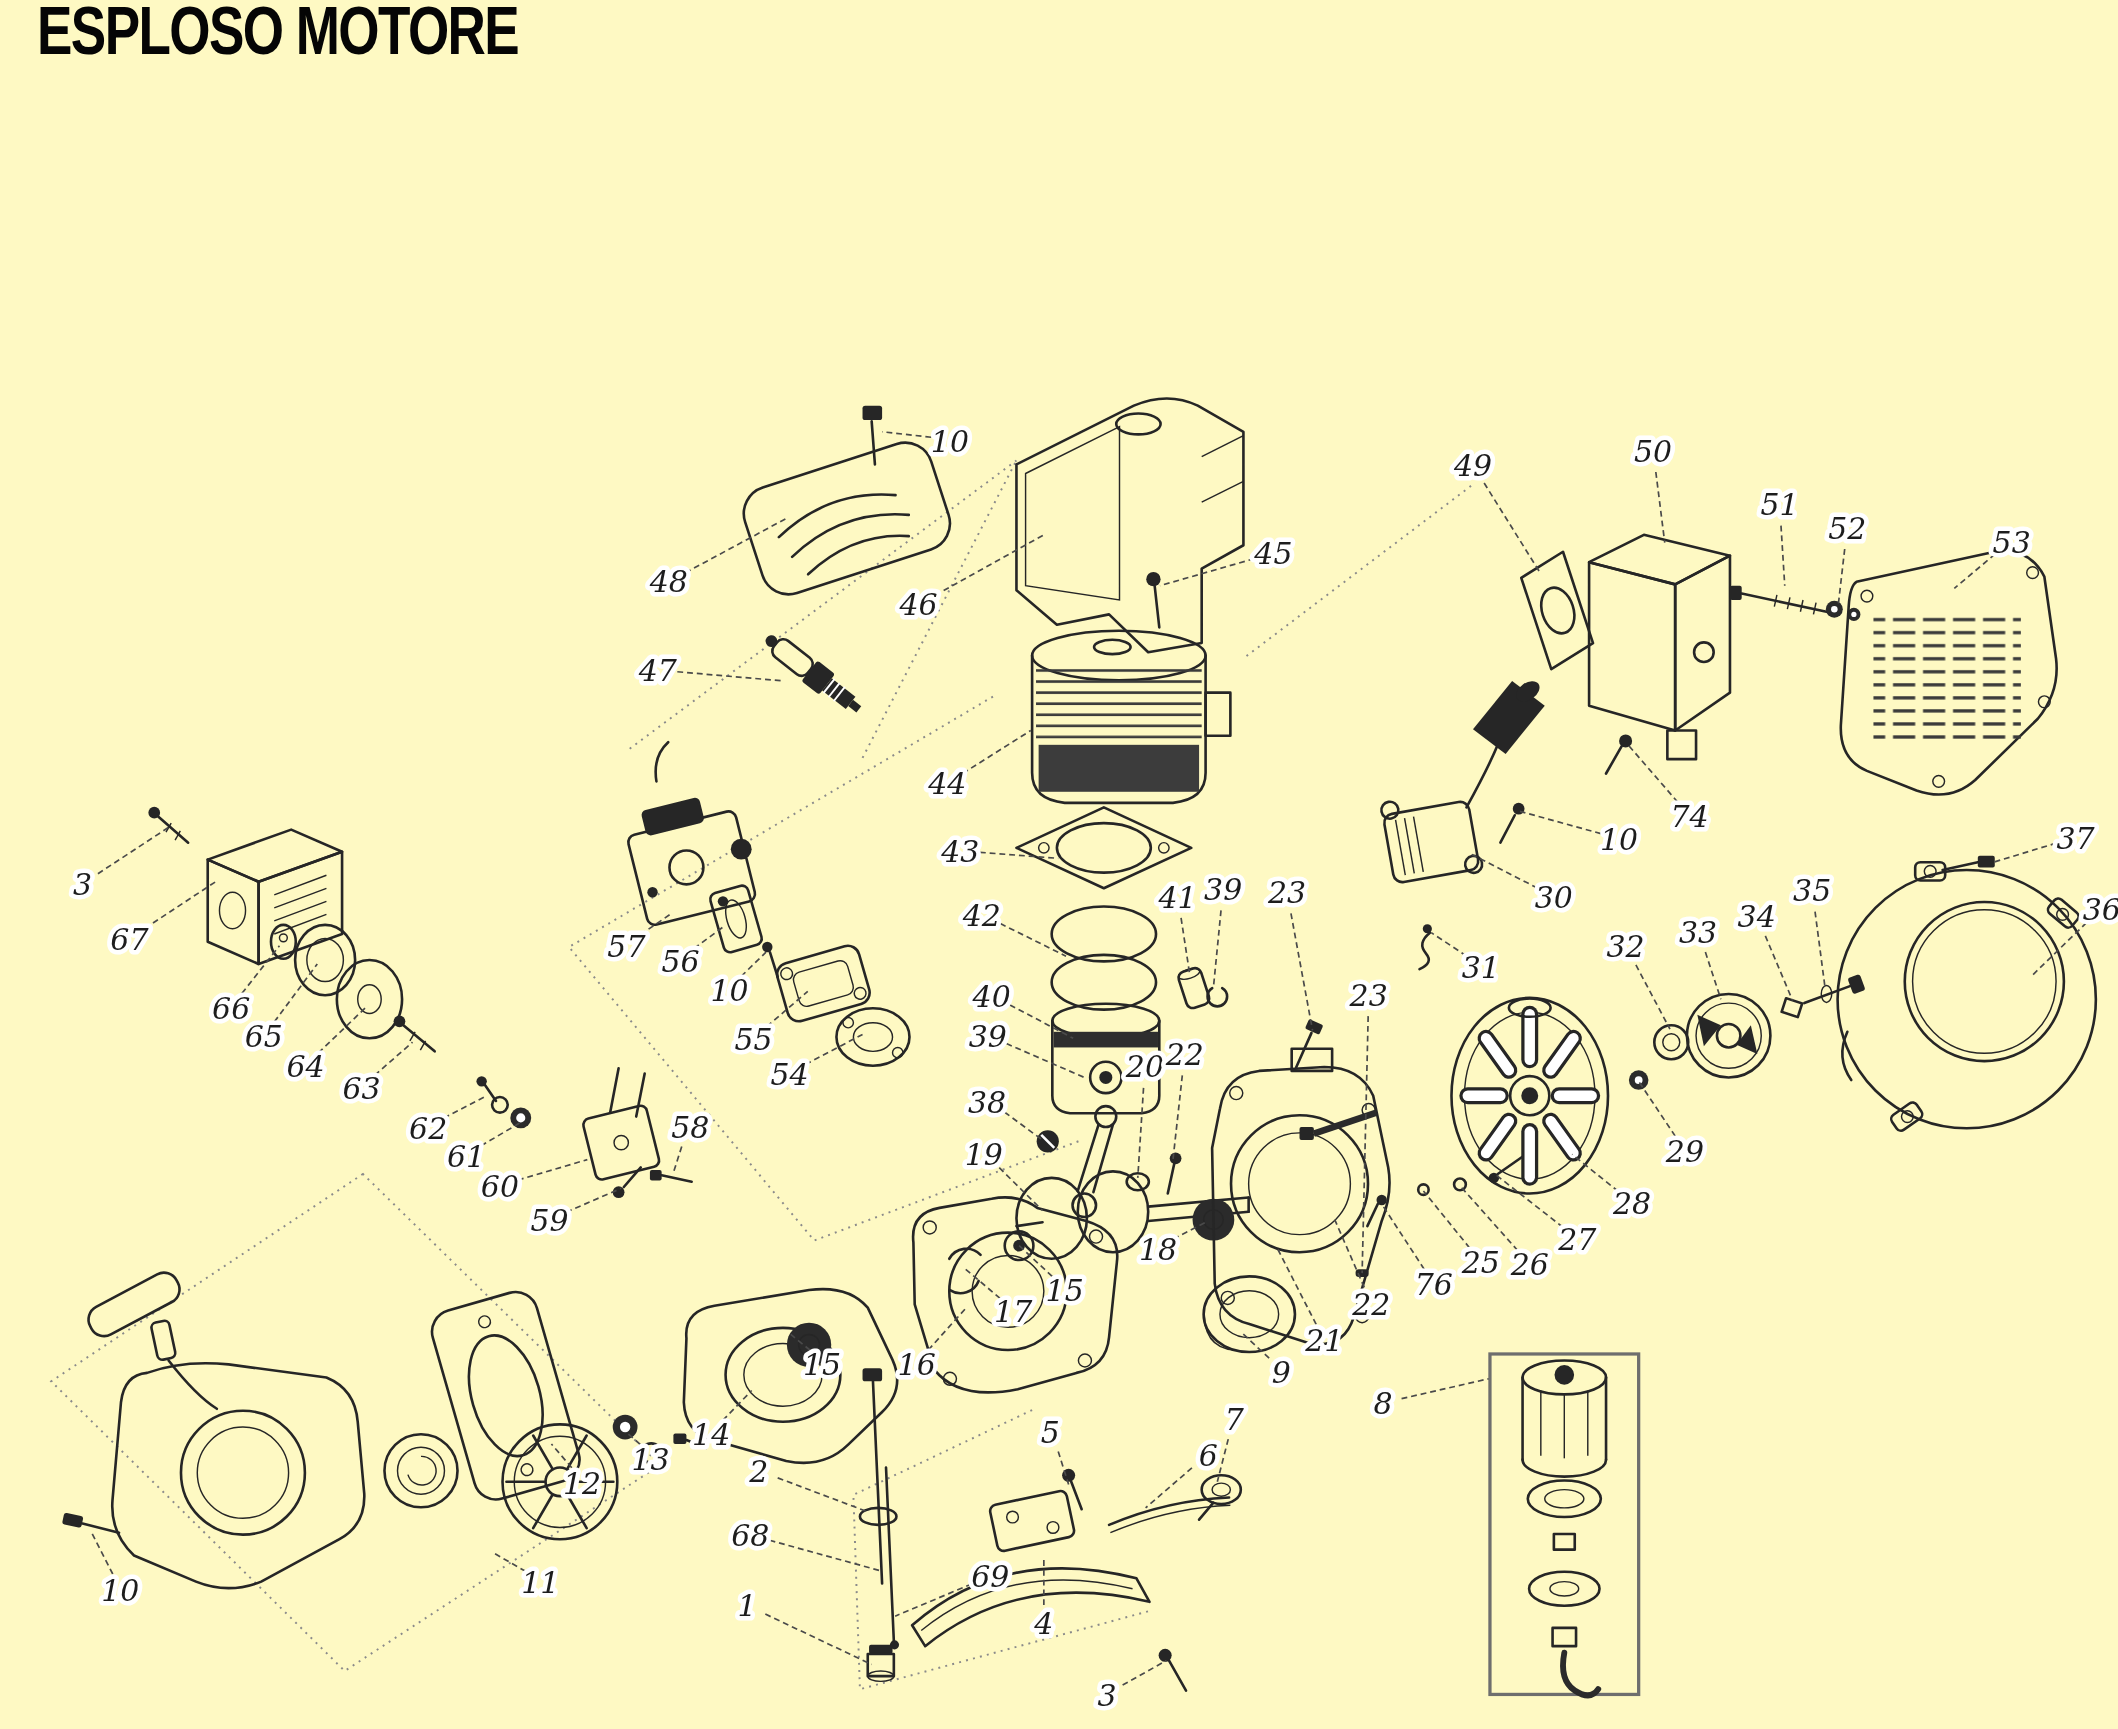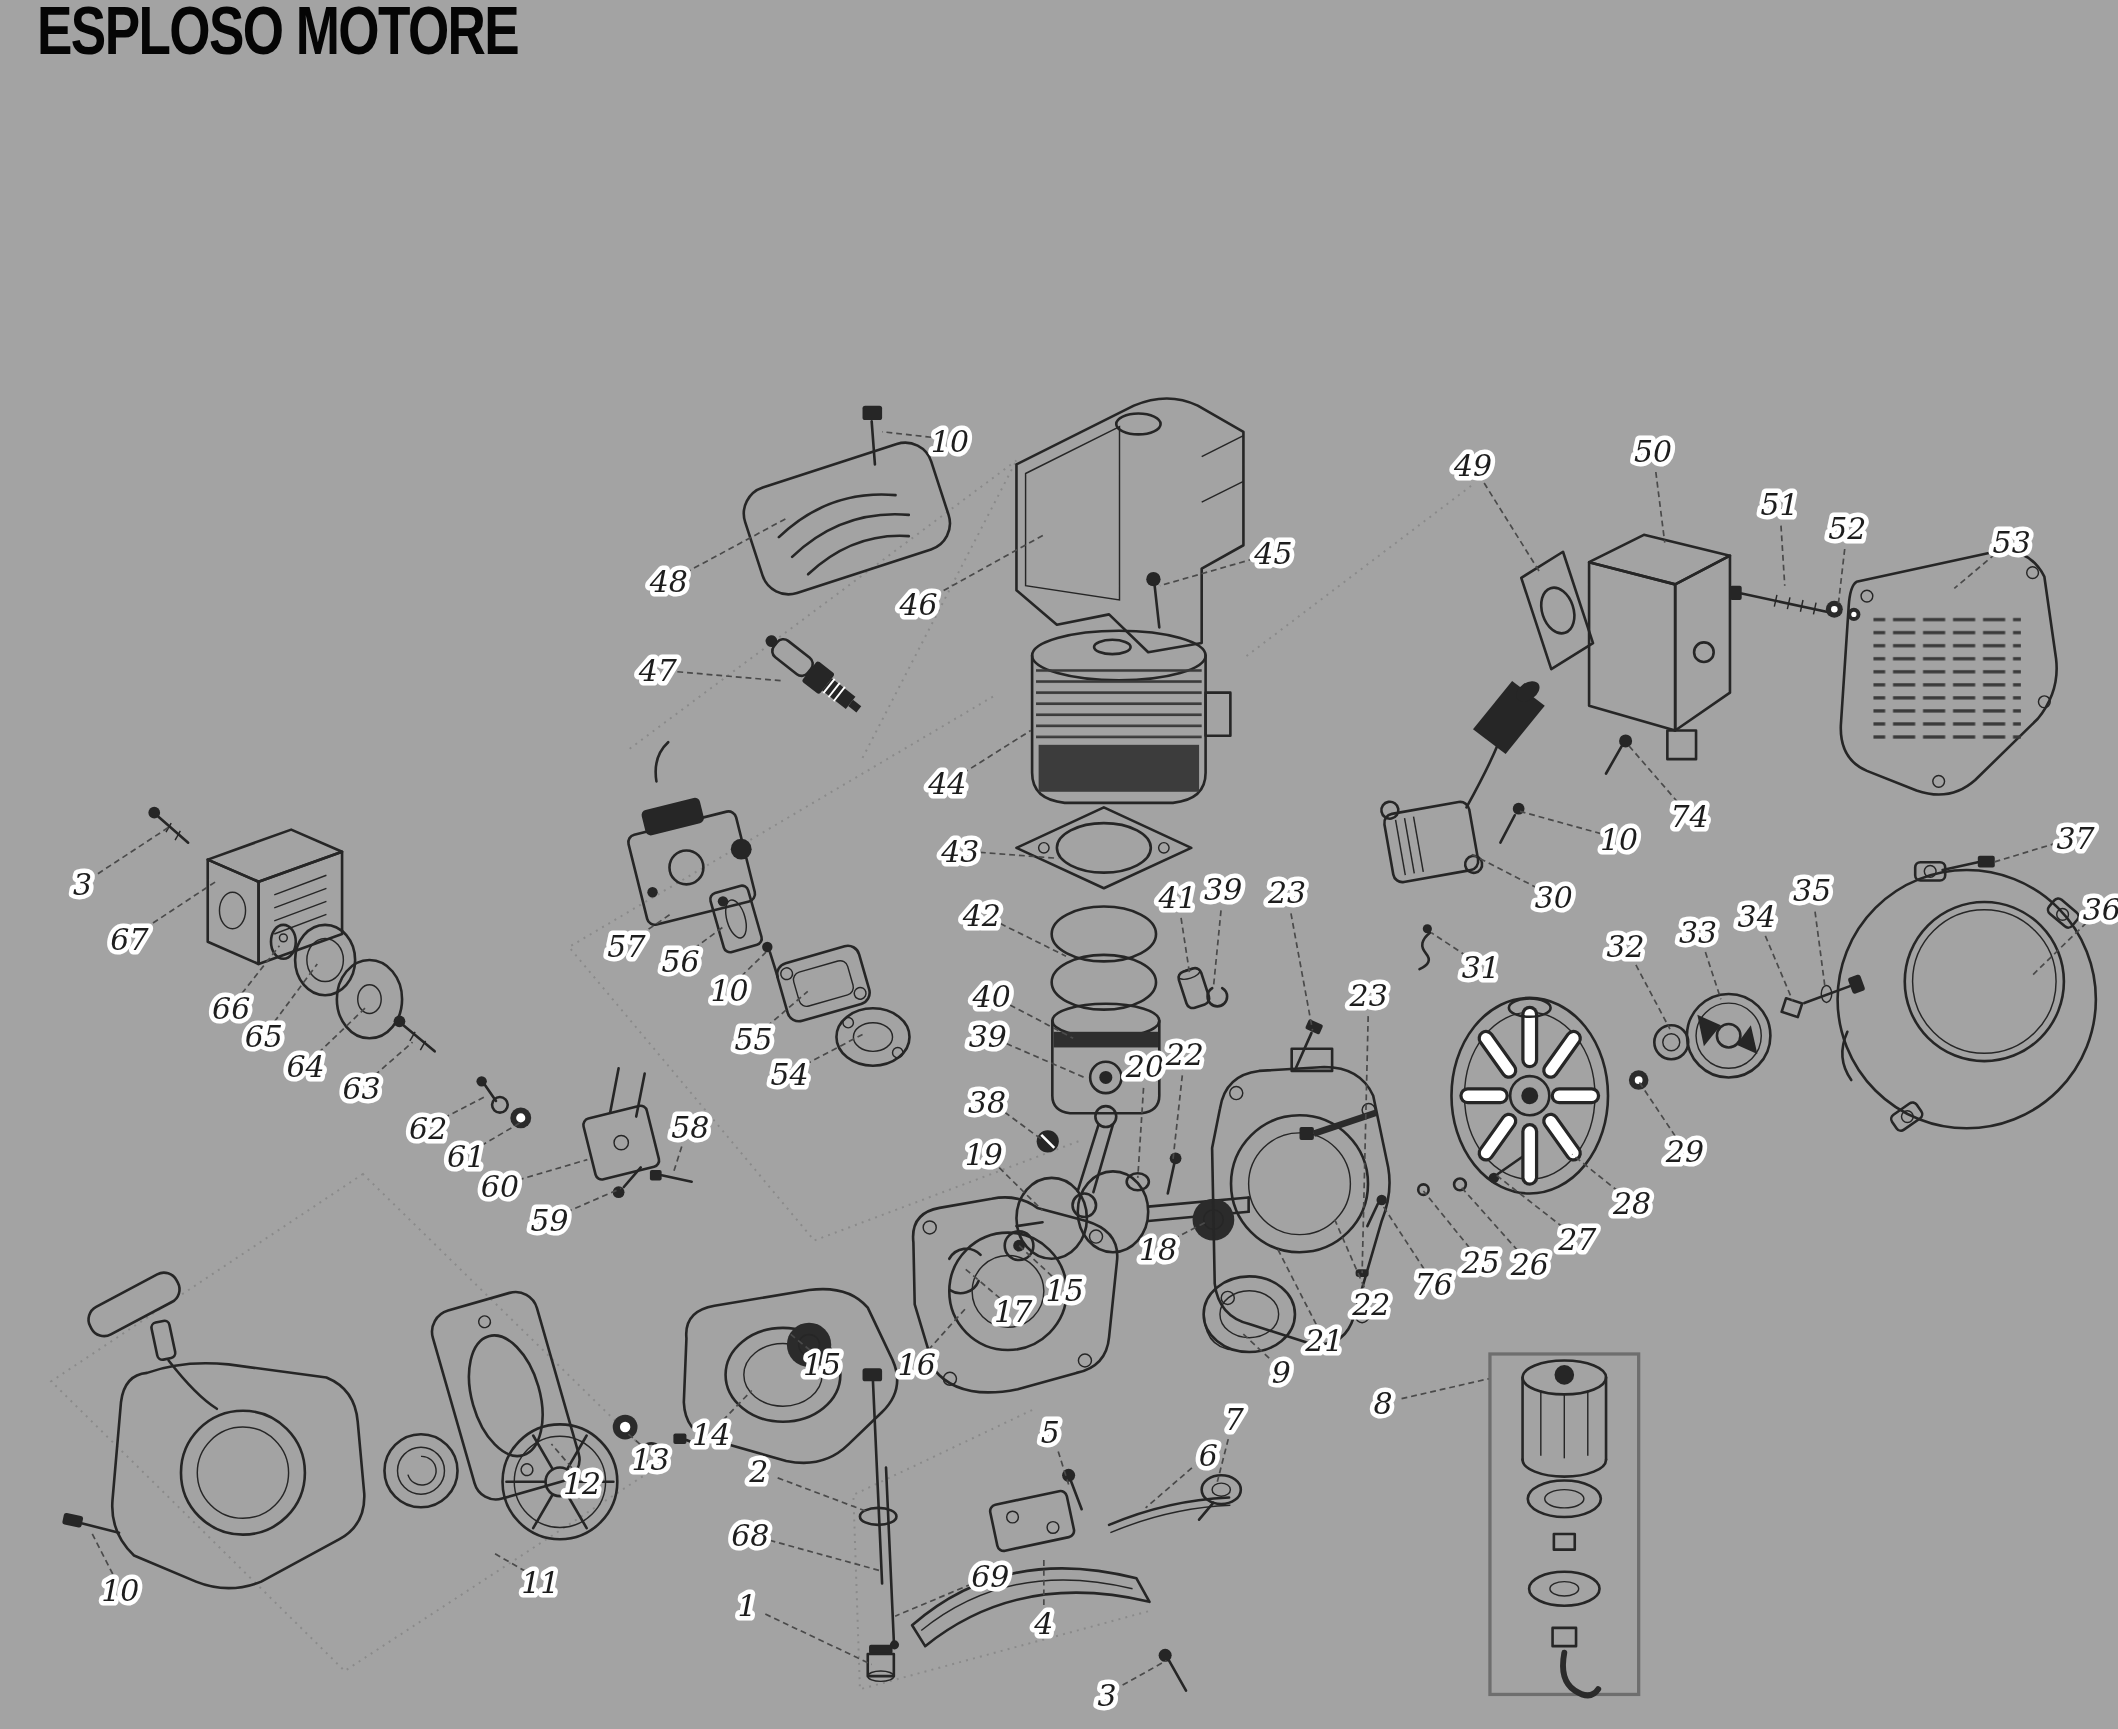--- a/index.html
+++ b/index.html
@@ -1,16 +1,16 @@
 <!DOCTYPE html>
 <html style="font-size:10.4px"><head>
 <meta charset="utf-8">
 <style>
   html,body{margin:0;padding:0;background:#e8e8e8;}
-  #stage{position:relative;width:2119px;height:1729px;background:#a3a3a3;overflow:hidden;
+  #stage{position:relative;width:2119px;height:1729px;background:#fef9c3;overflow:hidden;
          font-family:"Liberation Sans",sans-serif;}
   #page-title{position:absolute;left:37px;top:-9px;margin:0;color:#050505;
 
               font-size:68px;font-weight:bold;letter-spacing:-2px;
               transform:scaleX(.78);transform-origin:left top;white-space:nowrap;}
   svg{position:absolute;left:0;top:0;}
   .ink{stroke:#262626;stroke-width:4;fill:none;stroke-linejoin:round;stroke-linecap:round;}
   .thin{stroke:#262626;stroke-width:2.2;fill:none;}
   .dark{fill:#262626;stroke:none;}
   .panel{stroke:#8a8a8a;stroke-width:3;fill:none;stroke-dasharray:3 8;}

